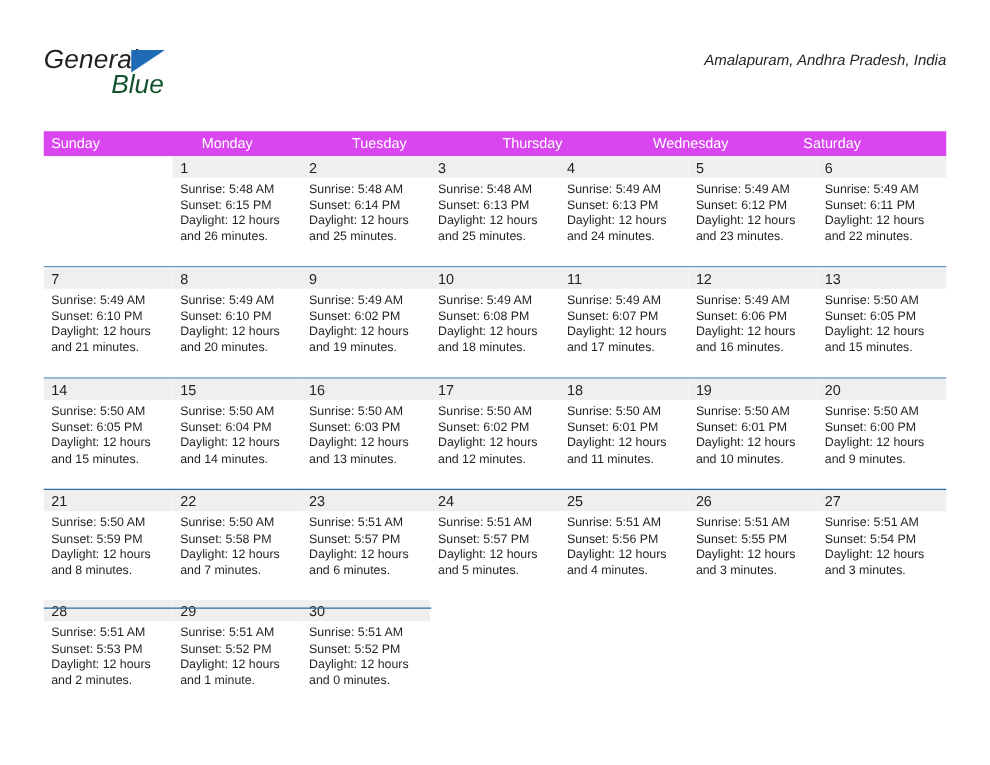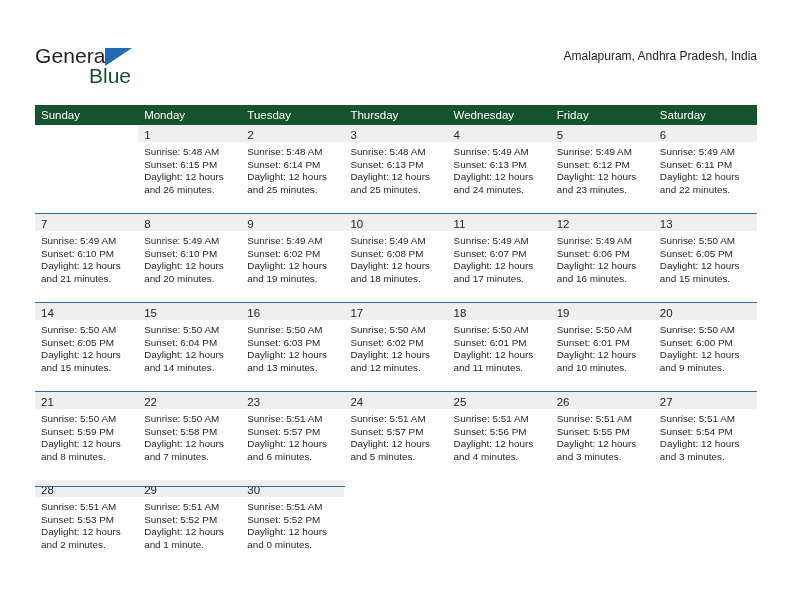--- a/index.html
+++ b/index.html
@@ -18,23 +18,24 @@
     position: relative;
     width: 792px;
     height: 612px;
     box-sizing: border-box;
   }
 
   
   .top {
     position: absolute;
     left: 0;
-    top: 8px;
+    top: 0;
     width: 792px;
     height: 100px;
+    font-style: italic;
   }
   .logo {
     position: absolute;
     left: 35px;
     top: 36px;
     width: 180px;
     height: 48px;
   }
   .logo-general {
     position: absolute;
@@ -85,21 +86,21 @@
 
   
   .calendar {
     position: absolute;
     left: 35px;
     top: 105px;
     width: 722px;
   }
   .weekdays {
     display: flex;
-    background: #14532d;
+    background: #d946ef;
     height: 20px;
   }
   .weekday {
     flex: 1 1 0;
     color: #ffffff;
     font-size: 11.5px;
     line-height: 20px;
     padding-left: 6px;
     box-sizing: border-box;
     white-space: nowrap;
@@ -170,21 +171,20 @@
 
   </div>
 
   <div class="calendar">
     <div class="weekdays">
       <div class="weekday">Sunday</div>
       <div class="weekday">Monday</div>
       <div class="weekday">Tuesday</div>
       <div class="weekday">Thursday</div>
       <div class="weekday">Wednesday</div>
-      <div class="weekday">Friday</div>
       <div class="weekday">Saturday</div>
     </div>
 
     <div class="week first">
       <div class="daycell empty">
         <div class="daynum-band"><span class="daynum"></span></div>
         <div class="info">
           <div></div>
           <div></div>
           <div></div>

